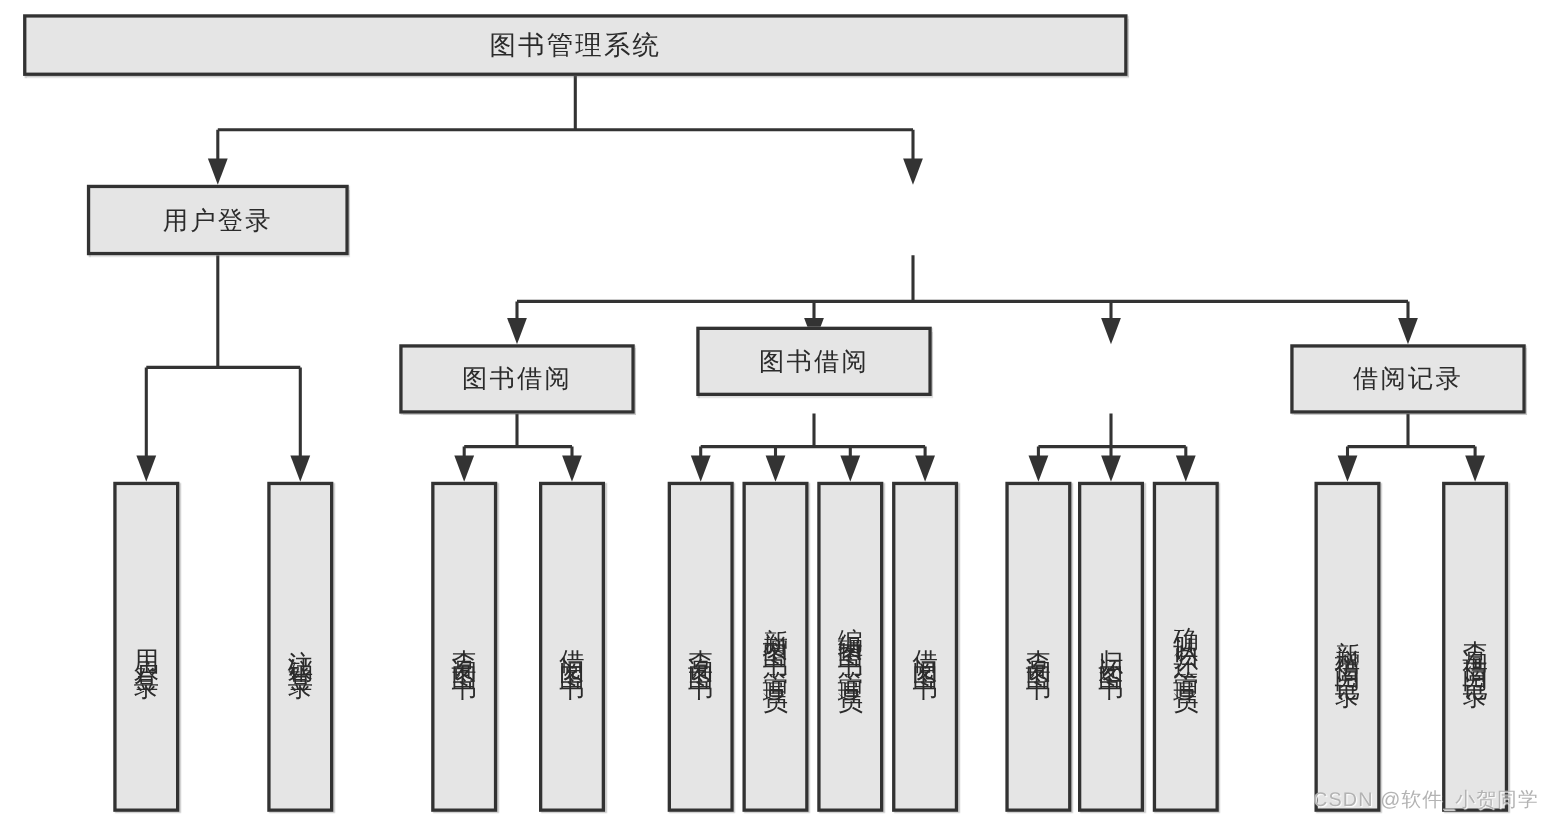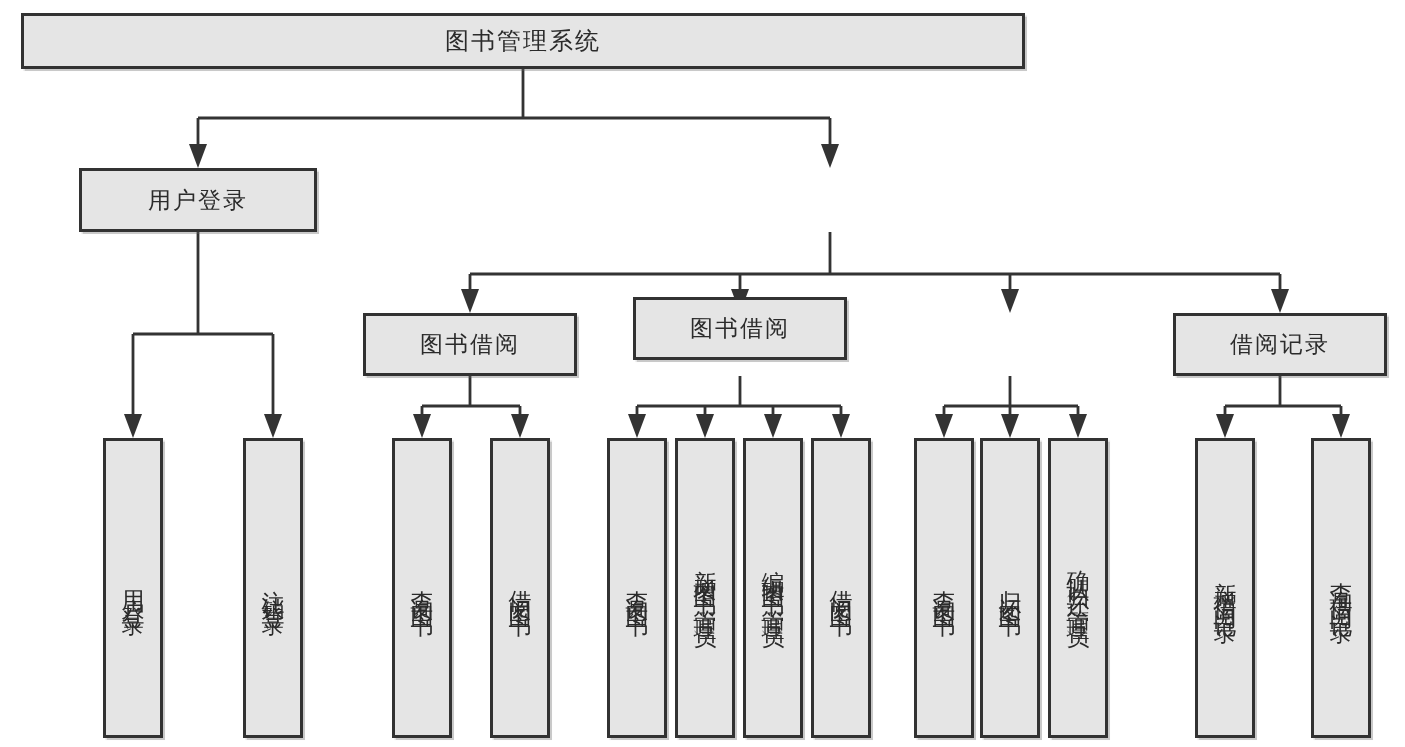--- a/index.html
+++ b/index.html
@@ -141,14 +141,15 @@
     <span class="vtext">确认归还（管理员）</span>
   </div>
 
   <div class="node v" style="left:1195px;top:438px;width:60px;height:300px">
     <span class="vtext">新增借阅记录</span>
   </div>
   <div class="node v" style="left:1311px;top:438px;width:60px;height:300px">
     <span class="vtext">查询借阅记录</span>
   </div>
 
+  <div class="watermark">CSDN @软件_小贺同学</div>
 
 </div>
 
 </body></html>

